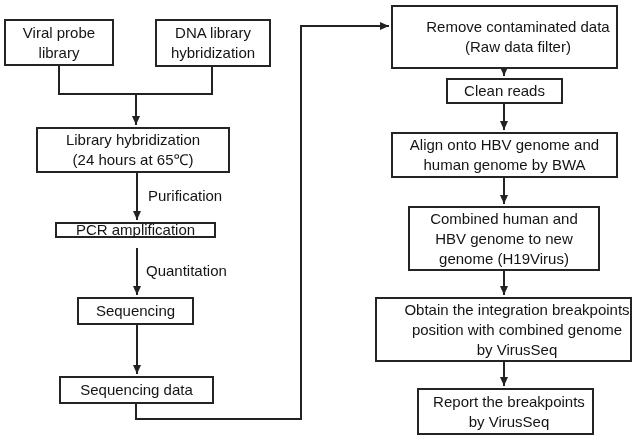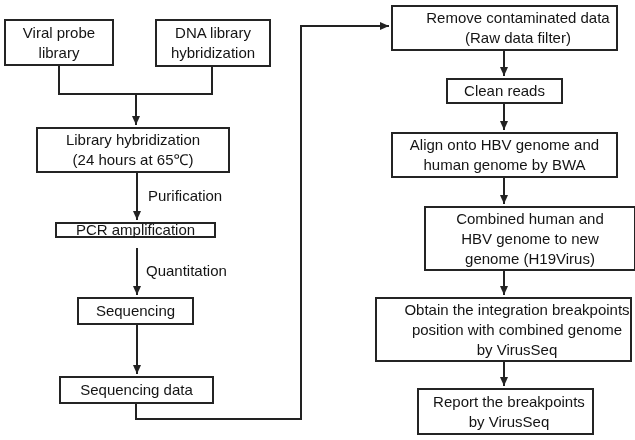--- a/index.html
+++ b/index.html
@@ -81,29 +81,29 @@
 
   <div class="node" style="left:36px; top:127px; width:194px; height:46px;">Library hybridization
 (24 hours at 65℃)</div>
 
   <div class="node" style="left:55px; top:222px; width:161px; height:16px;">PCR amplification</div>
 
   <div class="node" style="left:59px; top:376px; width:155px; height:28px;">Sequencing data</div>
 
   <div class="node" style="left:77px; top:297px; width:117px; height:28px;">Sequencing</div>
 
-  <div class="node" style="left:391px; top:5px; width:227px; height:46px;padding-left:27px;">Remove contaminated data
+  <div class="node" style="left:391px; top:5px; width:227px; height:64px;padding-left:27px;">Remove contaminated data
 (Raw data filter)</div>
 
   <div class="node" style="left:391px; top:132px; width:227px; height:46px;">Align onto HBV genome and
 human genome by BWA</div>
 
   <div class="node" style="left:446px; top:78px; width:117px; height:26px;">Clean reads</div>
 
-  <div class="node" style="left:408px; top:206px; width:212px; height:65px;margin-left:16px;">Combined human and
+  <div class="node" style="left:408px; top:206px; width:192px; height:65px;">Combined human and
 HBV genome to new
 genome (H19Virus)</div>
 
   <div class="node" style="left:375px; top:297px; width:257px; height:65px;padding-left:27px;">Obtain the integration breakpoints
 position with combined genome
 by VirusSeq</div>
 
   <div class="node" style="left:417px; top:388px; width:177px; height:47px;padding-left:7px;">Report the breakpoints
 by VirusSeq</div>
 

